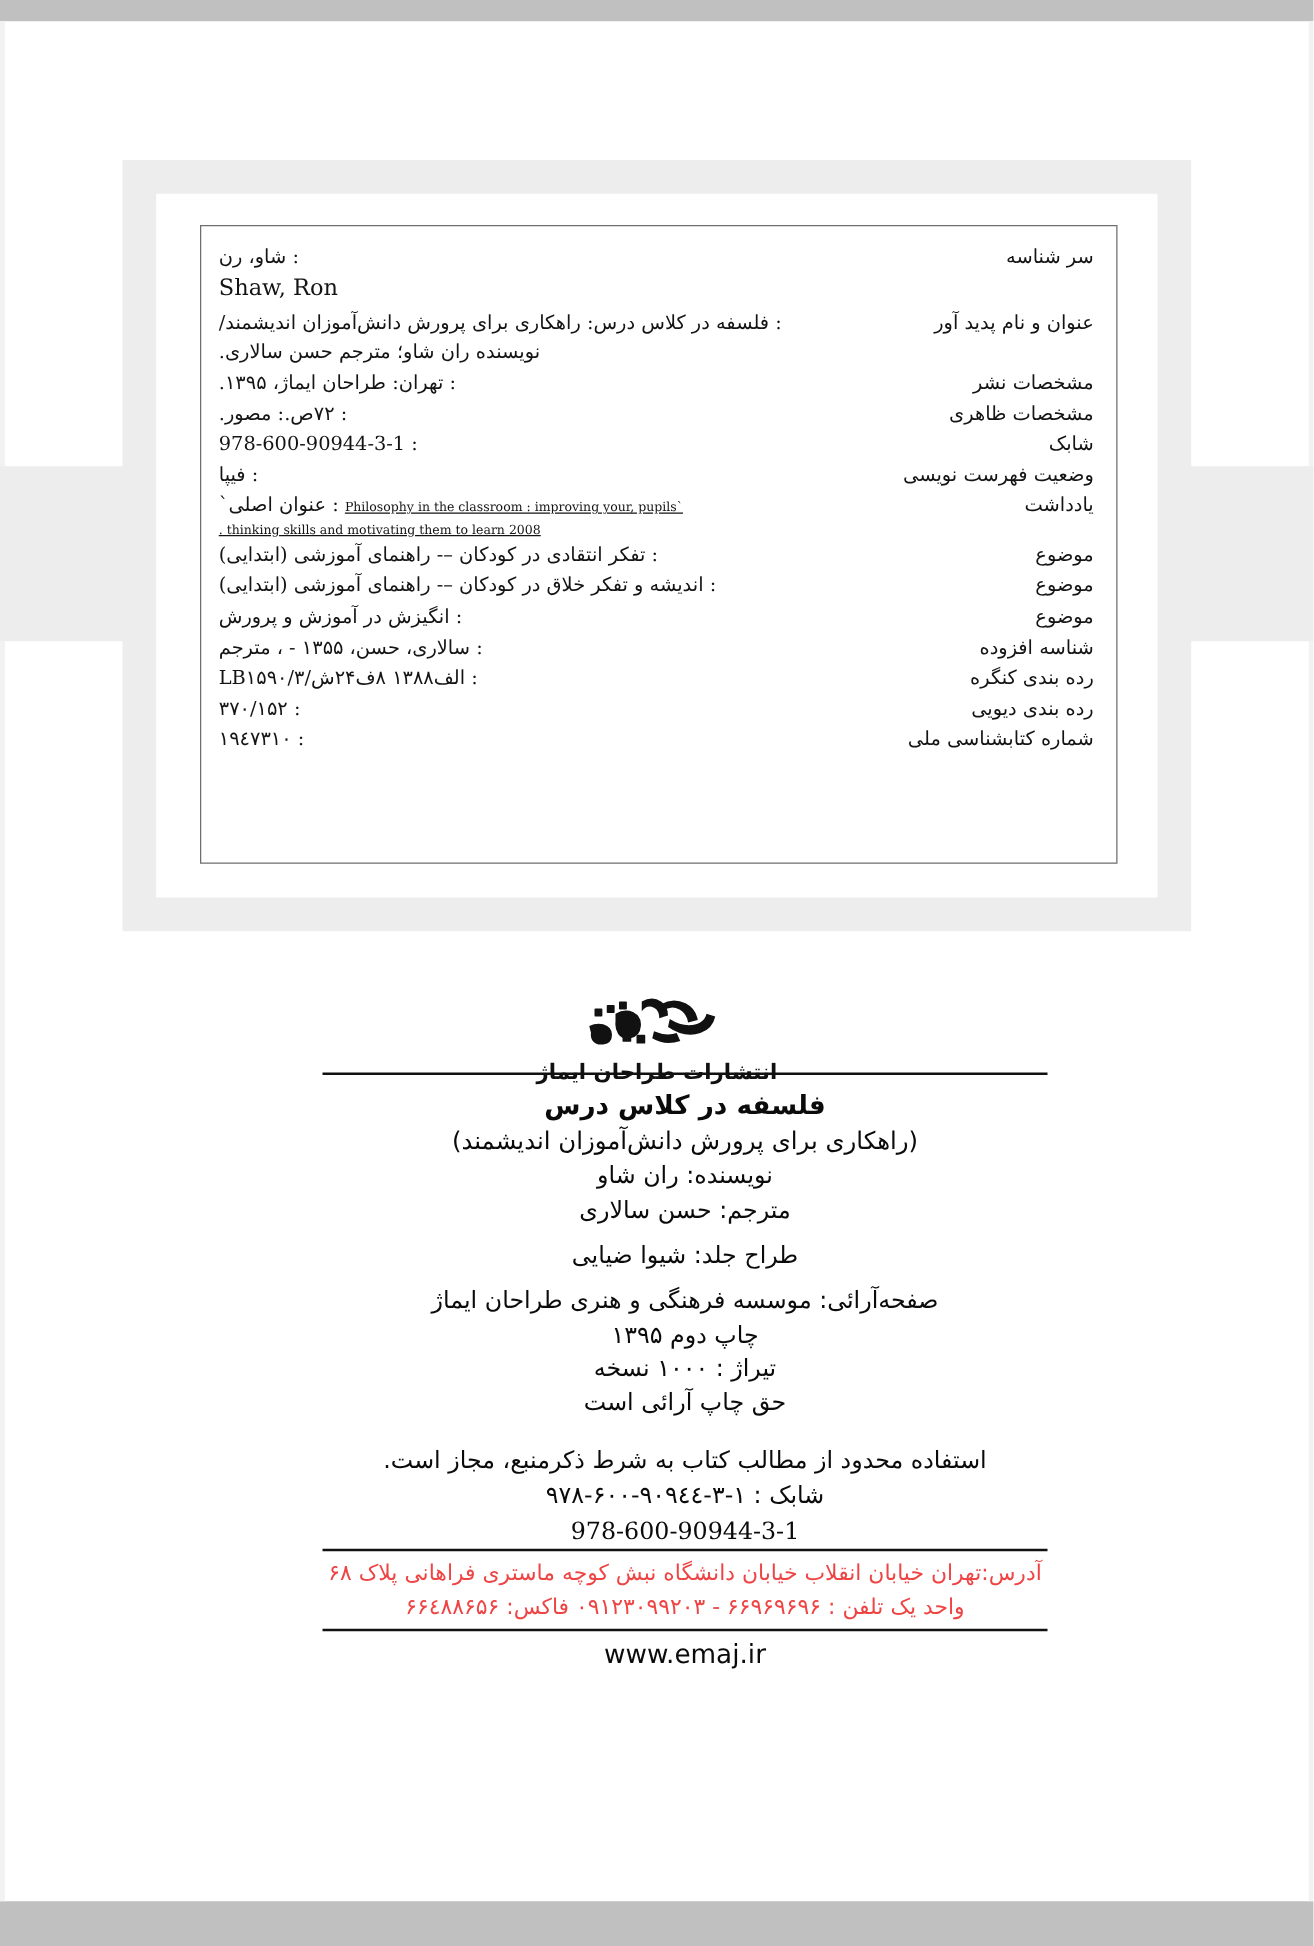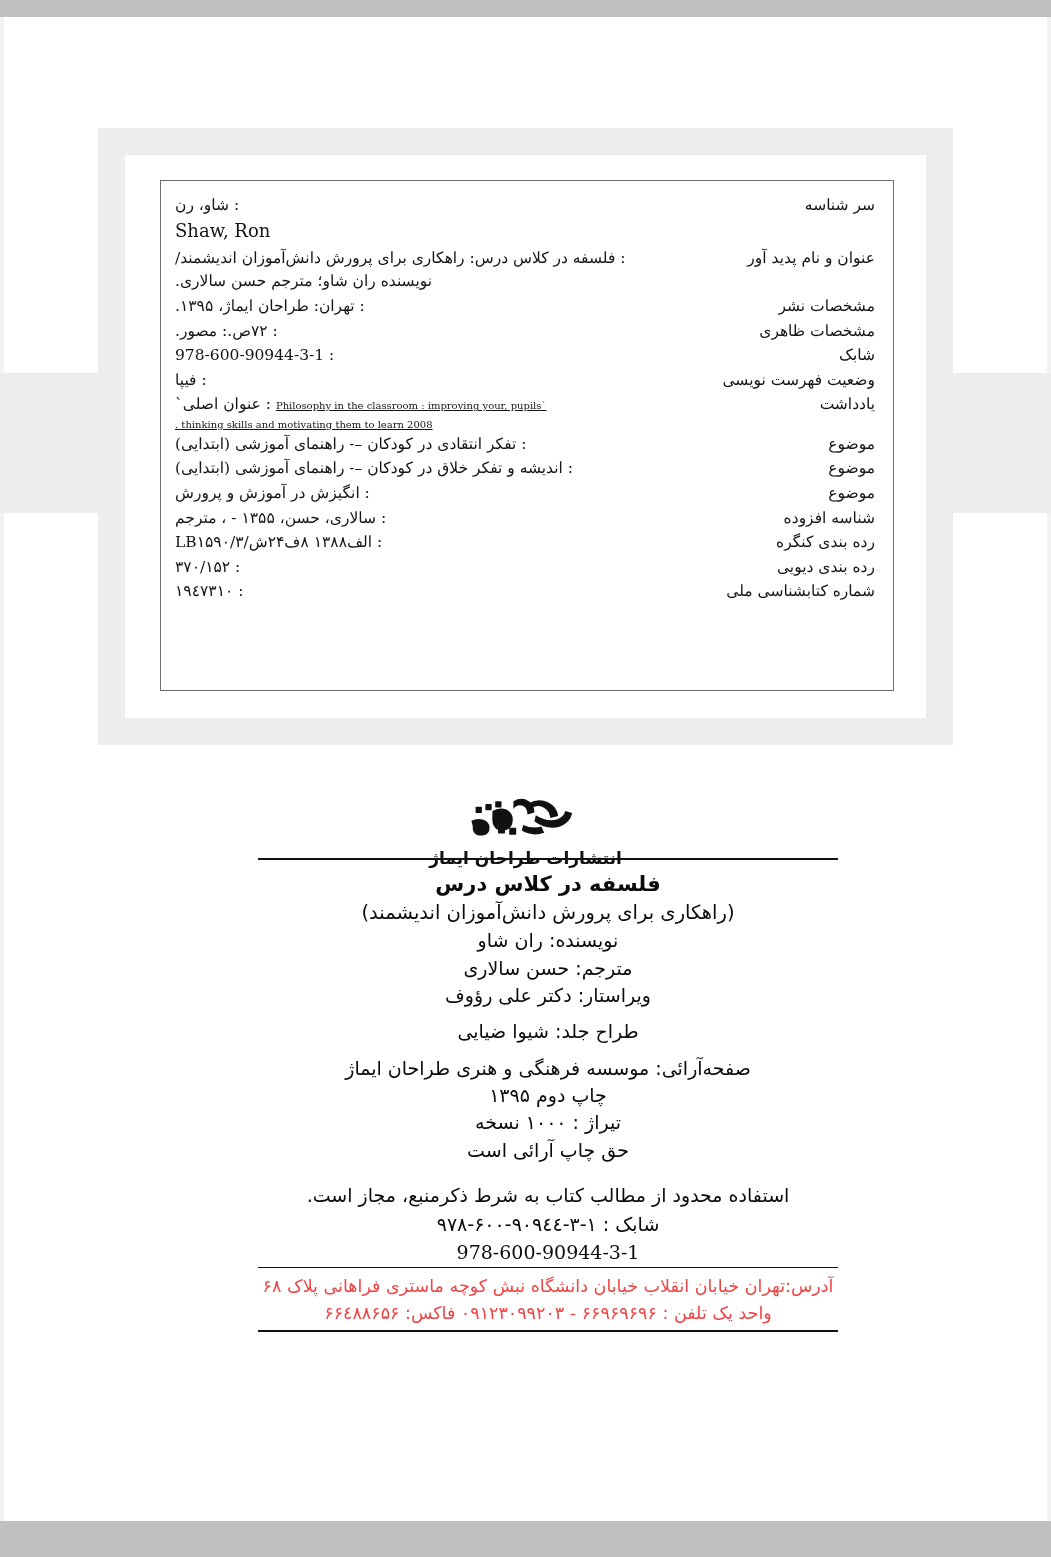--- a/index.html
+++ b/index.html
@@ -319,21 +319,20 @@
     <span class="logo-caption">انتشارات طراحان ایماژ</span>
   </div>
 
   <div class="colophon">
     <div class="rule"></div>
     <div class="colo-lines">
       <span class="title">فلسفه در کلاس درس</span>
       <span class="subtitle">(راهکاری برای پرورش دانش‌آموزان اندیشمند)</span>
       <span class="ln">نویسنده: ران شاو</span>
       <span class="ln">مترجم:  حسن سالاری</span>
-      <span class="ln">ویراستار: دکتر علی رؤوف</span>
       <div class="gap-sm"></div>
       <span class="ln">طراح جلد: شیوا ضیایی</span>
       <div class="gap-sm"></div>
       <span class="ln">صفحه‌آرائی: موسسه فرهنگی و هنری طراحان ایماژ</span>
       <span class="ln">چاپ دوم ۱۳۹۵</span>
       <span class="ln">تیراژ : ۱۰۰۰ نسخه</span>
       <span class="ln">حق چاپ آرائی است</span>
     </div>
 
     <div class="gap-md"></div>
@@ -346,15 +345,16 @@
 
     <div class="rule-thin"></div>
 
     <div class="addr">
       <span class="ln">آدرس:تهران خیابان انقلاب خیابان دانشگاه نبش کوچه ماستری فراهانی پلاک ۶۸</span>
       <span class="ln">واحد یک تلفن : ۶۶۹۶۹۶۹۶ - ۰۹۱۲۳۰۹۹۲۰۳   فاکس: ۶۶٤۸۸۶۵۶</span>
     </div>
 
     <div class="rule-thin"></div>
 
+    <div class="site">www.emaj.ir</div>
   </div>
 
 </div>
 
 </body></html>

